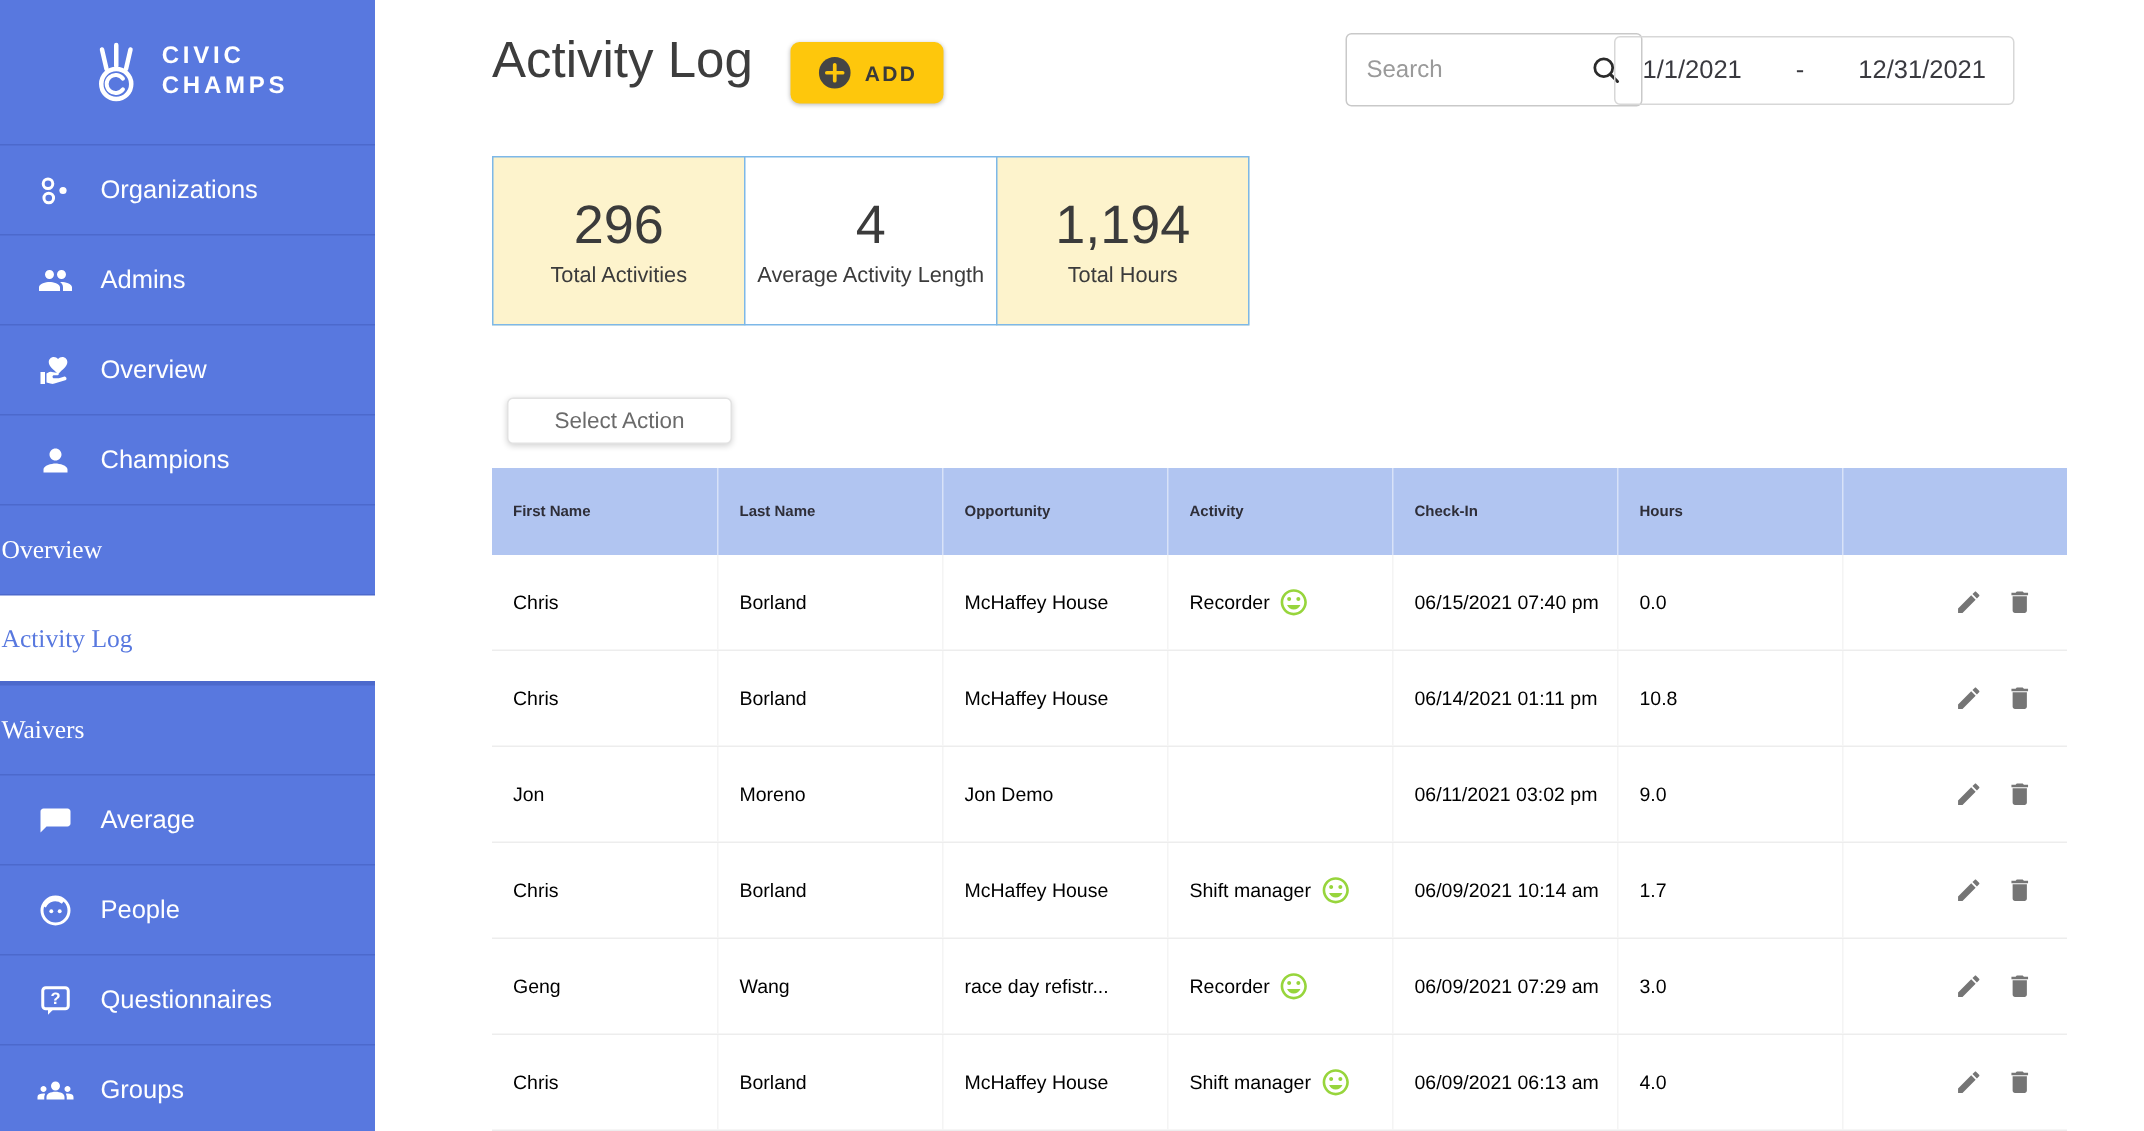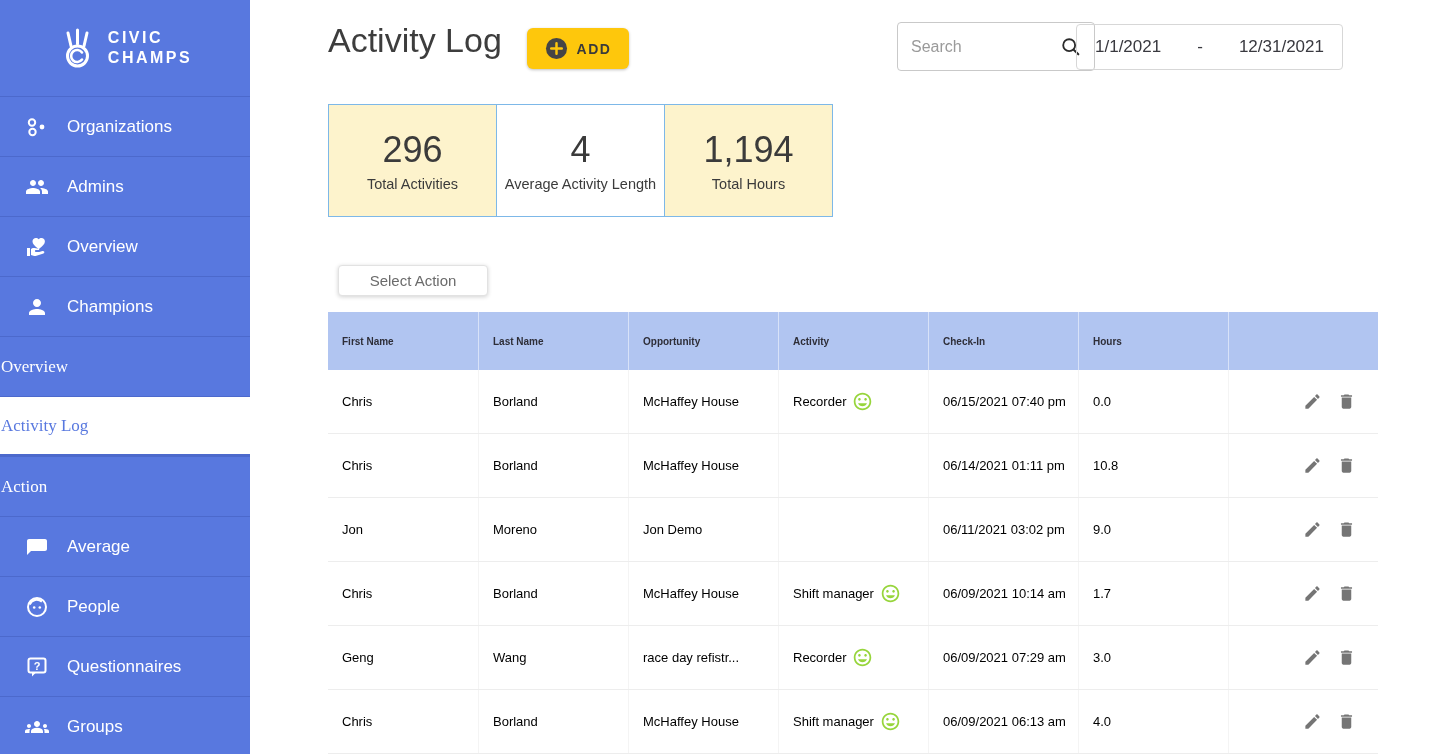--- a/index.html
+++ b/index.html
@@ -134,21 +134,21 @@
 
   <div class="nav-item sub">
     <span class="label">Overview</span>
   </div>
 
   <div class="nav-item sub active">
     <span class="label">Activity Log</span>
   </div>
 
   <div class="nav-item sub">
-    <span class="label">Action</span>
+    <span class="label">Waivers</span>
   </div>
 
   <div class="nav-item">
     <span class="nav-icon">
       <svg width="24" height="24" viewBox="0 0 24 24" fill="#fff">
         <path d="M20 4H4c-1.1 0-2 .9-2 2v14l4-4h14c1.1 0 2-.9 2-2V6c0-1.1-.9-2-2-2z"></path>
       </svg>
     </span>
     <span class="label">Average</span>
   </div>

